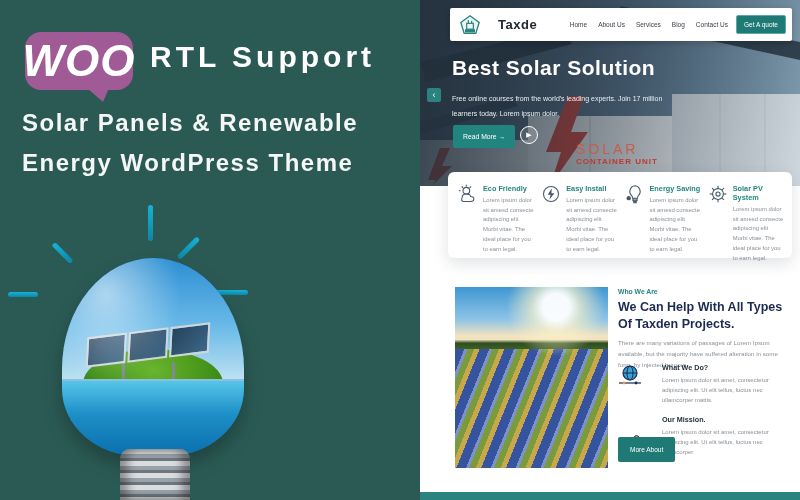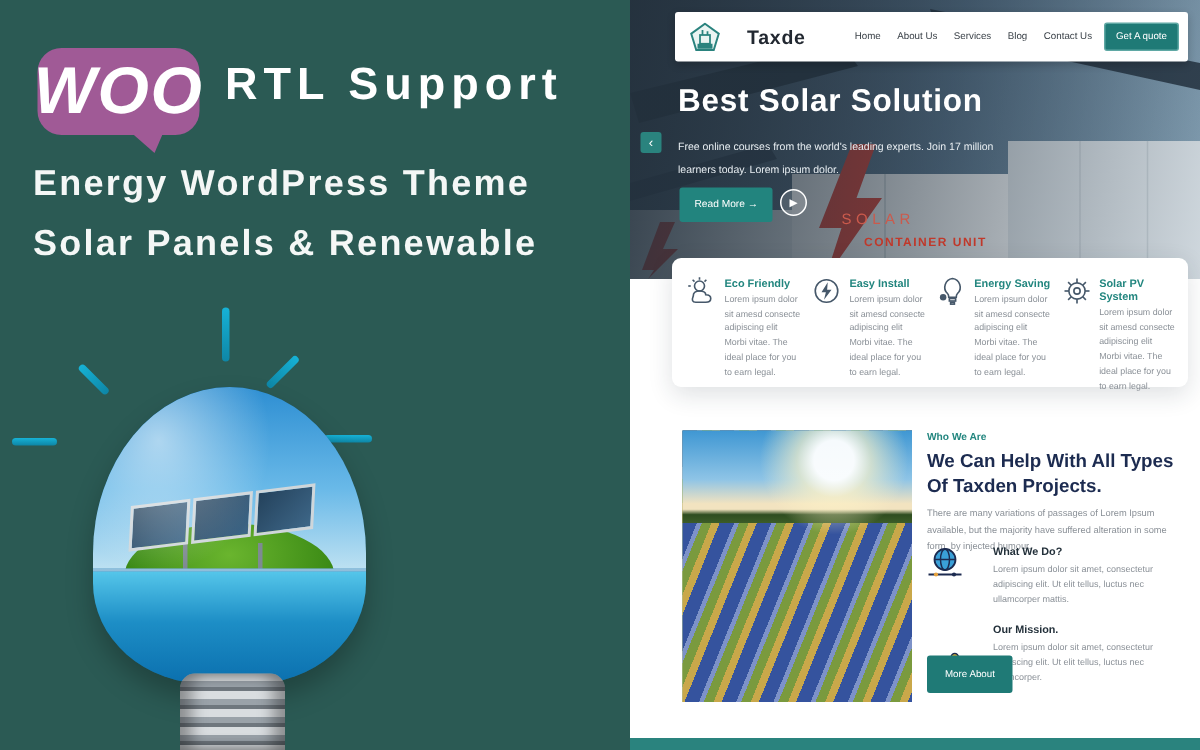--- a/index.html
+++ b/index.html
@@ -29,21 +29,21 @@
   .bulb-shine { position:absolute; inset:0; border-radius:inherit; background:radial-gradient(ellipse at 24% 18%, rgba(255,255,255,.55) 0%, rgba(255,255,255,0) 38%); pointer-events:none; }
   .bulb-base { position:absolute; left:120px; top:449px; width:70px; height:51px; border-radius:10px 10px 0 0;
                background:repeating-linear-gradient(180deg,#d9dde0 0 5px,#9aa2a9 5px 9px,#6f777e 9px 12px);
                box-shadow:inset 8px 0 10px rgba(0,0,0,.35), inset -8px 0 10px rgba(0,0,0,.35); }
 
   
   .site { position:absolute; left:420px; top:0; width:380px; height:500px; background:#fff; }
   .hero { position:absolute; left:0; top:0; width:380px; height:186px; background:linear-gradient(100deg,#3a4c5c 0%,#57748c 55%,#87a3b6 100%); overflow:hidden; }
   .hero-art { position:absolute; inset:0; }
   .hero-shade { position:absolute; inset:0; background:linear-gradient(100deg, rgba(35,48,60,.92) 0%, rgba(35,48,60,.55) 45%, rgba(90,115,135,.08) 100%); }
-  .container-label { position:absolute; left:141px; top:141px; color:#cb5a4c; letter-spacing:3px; font-size:10px; }
+  .container-label { position:absolute; left:156px; top:141px; color:#cb5a4c; letter-spacing:3px; font-size:14px; }
   .container-label2 { position:absolute; left:156px; top:157px; color:#c0392b; font-weight:bold; font-size:8px; letter-spacing:1px; }
 
   .site-header { position:absolute; left:30px; top:8px; width:342px; height:33px; background:#fff; border-radius:2px; display:flex; align-items:center; padding:0 6px 0 10px; box-shadow:0 2px 6px rgba(0,0,0,.2); z-index:5; }
   .brand { display:flex; align-items:center; gap:18px; }
   .brand-name { font-size:13px; font-weight:bold; color:#222831; letter-spacing:.5px; }
   .nav { display:flex; gap:11px; margin-left:auto; margin-right:8px; }
   .nav a { font-size:6.5px; color:#3a4148; text-decoration:none; }
   .cta-btn { background:#1f7a76; border:1px solid #5fa8a4; color:#fff; font-size:6.5px; padding:5px 7px; border-radius:2px; cursor:pointer; }
 
   .hero-title { position:absolute; left:32px; top:56px; color:#fff; font-size:21px; font-weight:bold; letter-spacing:.5px; z-index:2; }
@@ -79,22 +79,22 @@
 <body>
 
 <div class="stage">
 
   <div class="left-panel">
     <div class="woo-badge">
       <span class="woo-text">WOO</span>
     </div>
     <div class="rtl-title">RTL Support</div>
     <div class="tagline">
+      <div>Solar Panels &amp; Renewable</div>
       <div>Energy WordPress Theme</div>
-      <div>Solar Panels &amp; Renewable</div>
     </div>
 
     <div class="ray" style="left:148px; top:205px; width:5px; height:36px;"></div>
     <div class="ray" style="left:186px; top:234px; width:5px; height:28px; transform:rotate(45deg);"></div>
     <div class="ray" style="left:60px; top:240px; width:5px; height:26px; transform:rotate(-45deg);"></div>
     <div class="ray" style="left:8px; top:292px; width:30px; height:5px;"></div>
     <div class="ray" style="left:216px; top:290px; width:32px; height:5px;"></div>
 
     <div class="bulb">
       <div class="bulb-sky"></div>

